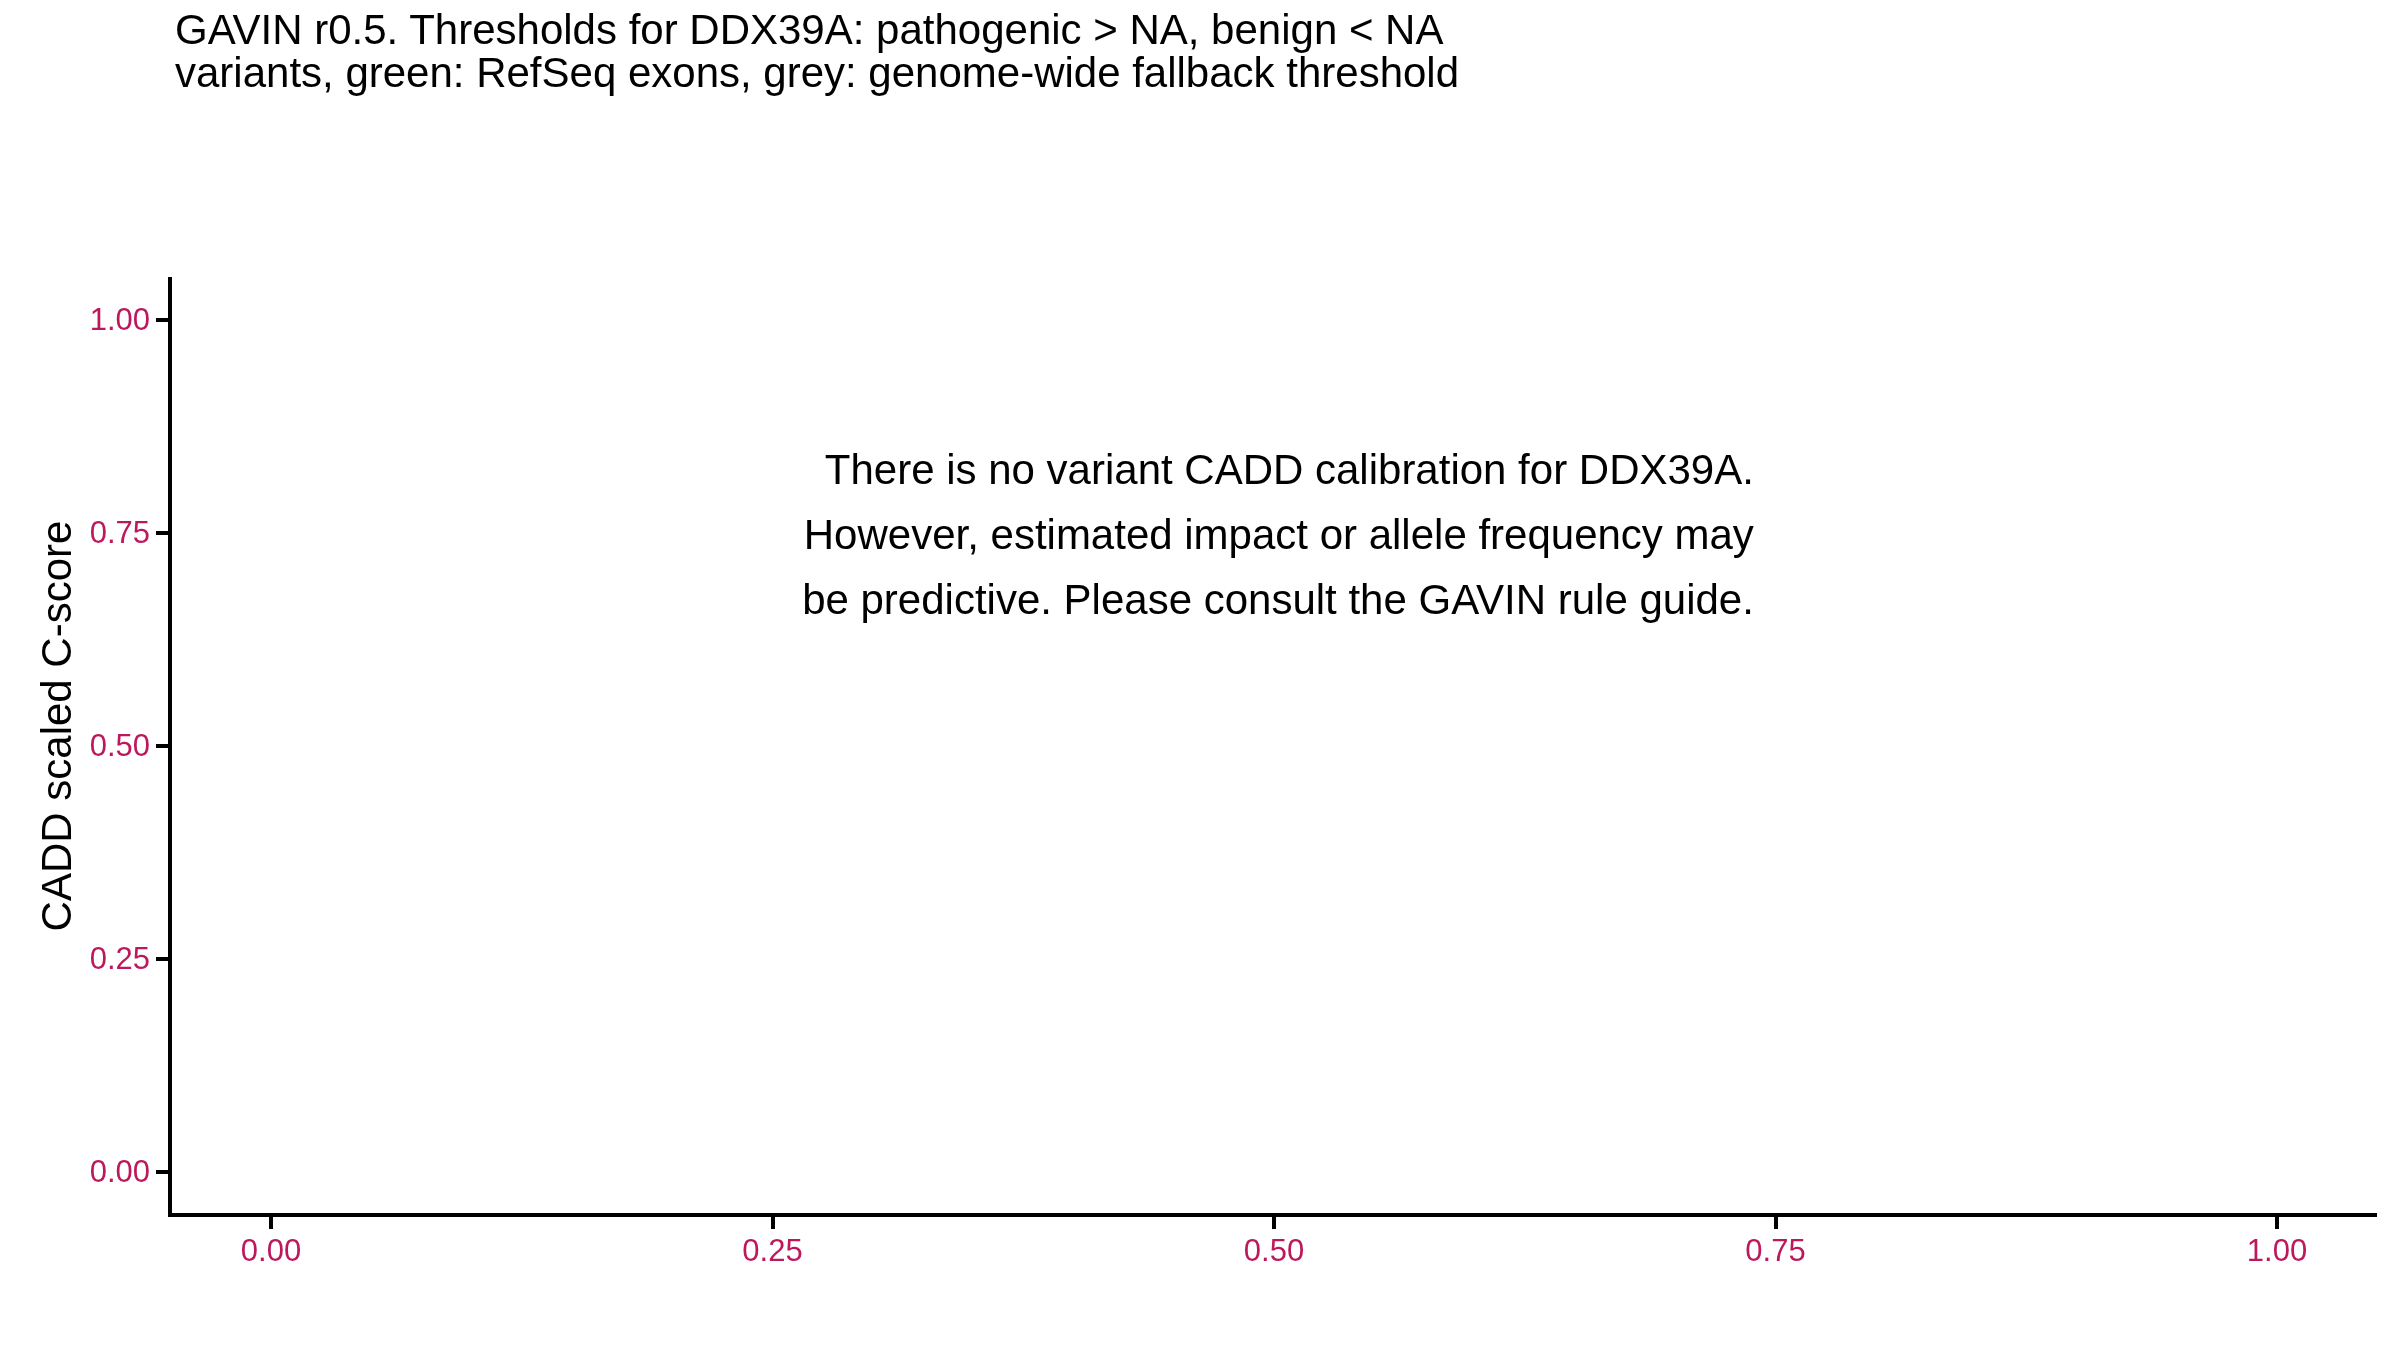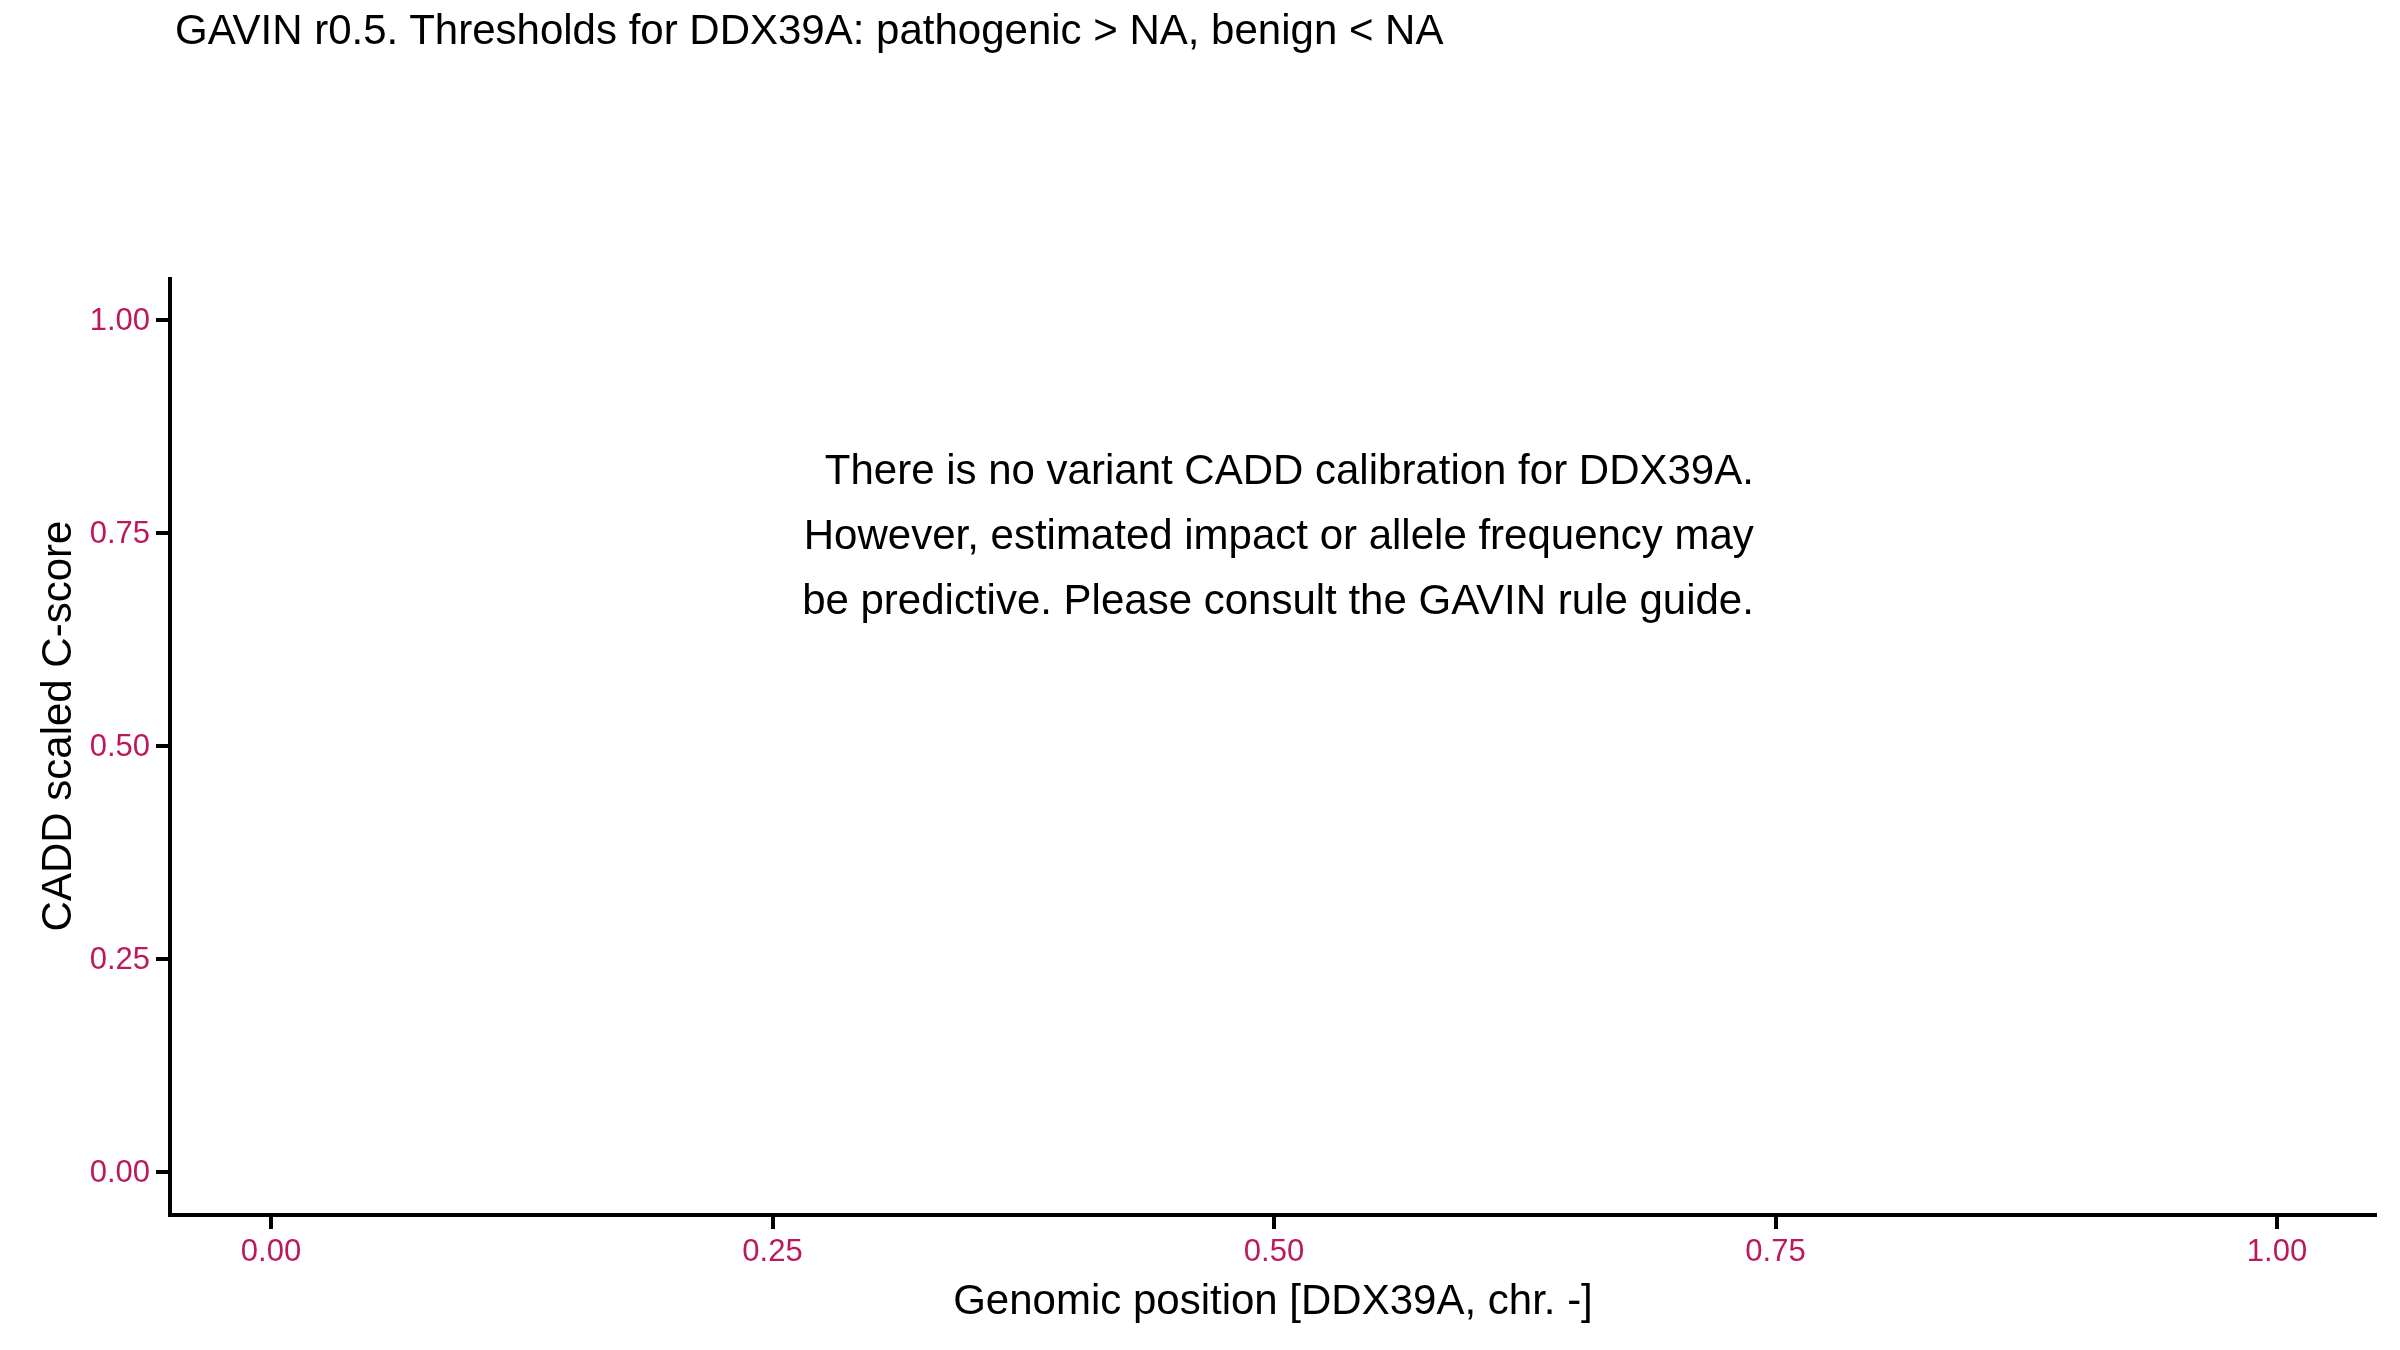--- a/index.html
+++ b/index.html
@@ -89,20 +89,21 @@
     transform: translate(-50%, -50%);
   }
 </style>
 </head>
 <body>
 
 <div id="chart">
 
   <div class="chart-title">
     <div>GAVIN r0.5. Thresholds for DDX39A: pathogenic &gt; NA, benign &lt; NA</div>
+    <div>variants, green: RefSeq exons, grey: genome-wide fallback threshold</div>
   </div>
 
   <div>
     <div class="axis-line y"></div>
     <div class="axis-line x"></div>
     <div id="ticks">
         <div class="tick-mark" style="left: 156px; top: 1170px; width: 12px; height: 4px;"></div>
         <div class="tick-label y" style="left: 30px; top: 1154px;">0.00</div>
         <div class="tick-mark" style="left: 156px; top: 957px; width: 12px; height: 4px;"></div>
         <div class="tick-label y" style="left: 30px; top: 941px;">0.25</div>
@@ -125,15 +126,14 @@
       </div>
 
     <div class="annotation">
       <div>There is no variant CADD calibration for DDX39A.</div>
       <div>However, estimated impact or allele frequency may</div>
       <div>be predictive. Please consult the GAVIN rule guide.</div>
     </div>
   </div>
 
   <div class="axis-title y">CADD scaled C-score</div>
-  <div class="axis-title x">Genomic position [DDX39A, chr. -]</div>
 
 </div>
 
 </body></html>

